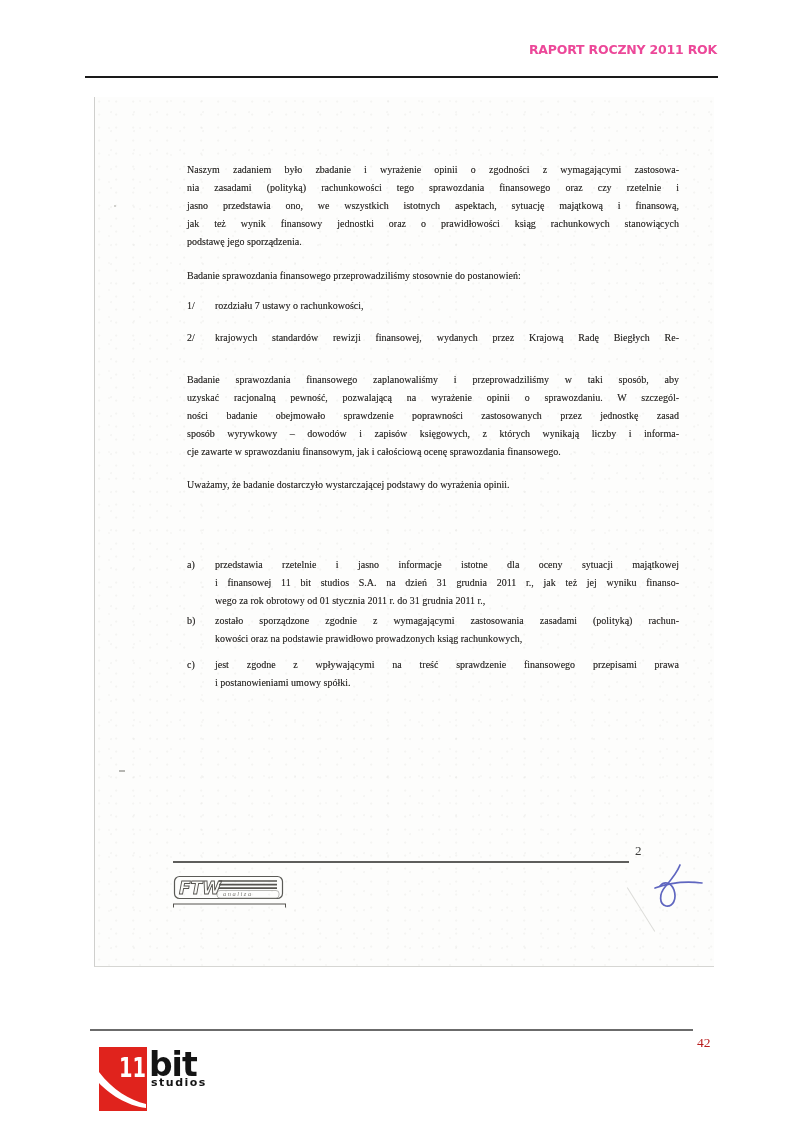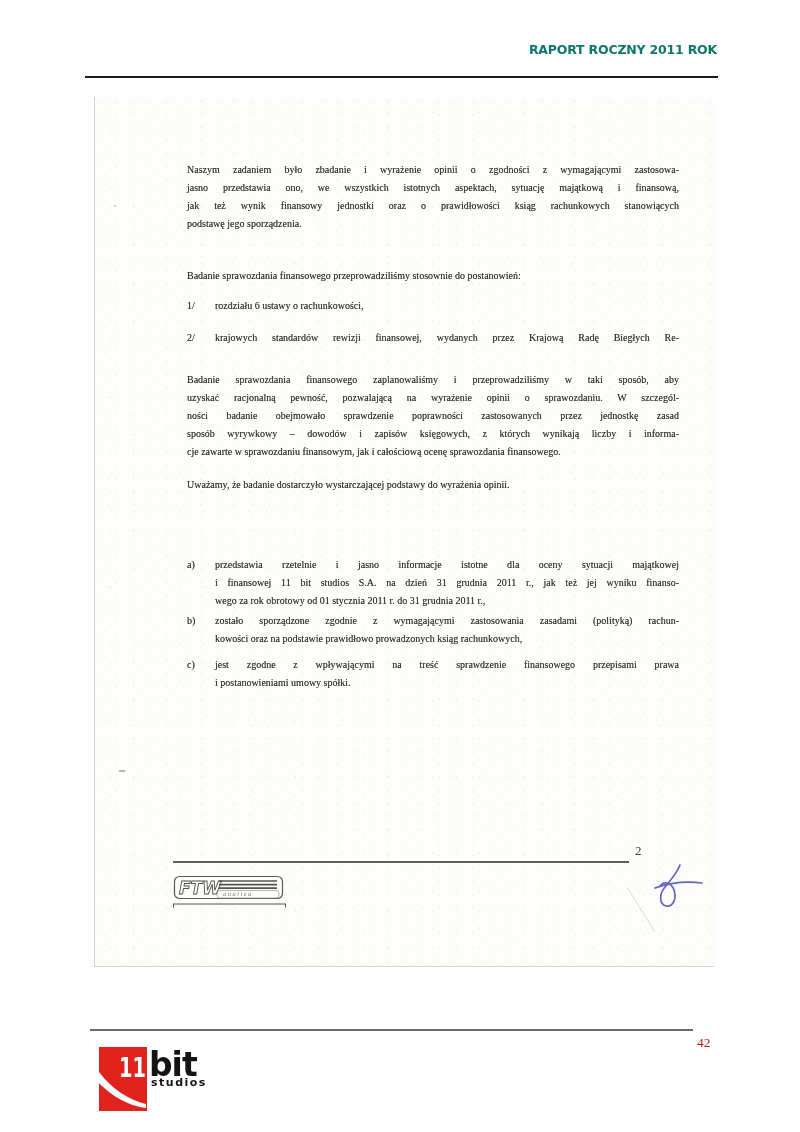--- a/index.html
+++ b/index.html
@@ -5,21 +5,21 @@
   html,body{margin:0;padding:0;}
   body{
     width:800px;height:1132px;position:relative;background:#ffffff;
     font-family:"Liberation Serif", serif;overflow:hidden;
   }
 
   
   .hdr{
     position:absolute;top:42px;right:83px;text-align:right;
     font-family:"DejaVu Sans", sans-serif;font-weight:bold;
-    font-size:12.5px;line-height:16px;color:#0f766e;letter-spacing:-0.2px;
+    font-size:12.5px;line-height:16px;color:#ec4899;letter-spacing:-0.2px;
   }
   .hdr-rule{
     position:absolute;left:85px;top:76px;width:633px;height:2px;background:#1a1a1a;
   }
 
   
   .scan{
     position:absolute;left:94px;top:97px;width:619px;height:869px;
     background-color:#fdfdfc;
     background-image:
@@ -76,31 +76,32 @@
 
 <div class="hdr">
   <div>RAPORT ROCZNY 2011 ROK</div>
 </div>
 <div class="hdr-rule"></div>
 
 <div class="scan">
 
   <div class="block" style="top:64px">
       <div class="tline j">Naszym zadaniem było zbadanie i wyrażenie opinii o zgodności z wymagającymi zastosowa-</div>
+      <div class="tline j">nia zasadami (polityką) rachunkowości tego sprawozdania finansowego oraz czy rzetelnie i</div>
       <div class="tline j">jasno przedstawia ono, we wszystkich istotnych aspektach, sytuację majątkową i finansową,</div>
       <div class="tline j">jak też wynik finansowy jednostki oraz o prawidłowości ksiąg rachunkowych stanowiących</div>
       <div class="tline">podstawę jego sporządzenia.</div>
     </div>
 
   <div class="block single" style="top:170px">Badanie sprawozdania finansowego przeprowadziliśmy stosownie do postanowień:</div>
 
   <div class="block litem" style="top:200px">
     <span class="marker">1/</span>
     <div class="ltext">
-        <div class="tline">rozdziału 6 ustawy o rachunkowości,</div>
+        <div class="tline">rozdziału 7 ustawy o rachunkowości,</div>
       </div>
   </div>
 
   <div class="block litem" style="top:232px">
     <span class="marker">2/</span>
     <div class="ltext">
         <div class="tline j">krajowych standardów rewizji finansowej, wydanych przez Krajową Radę Biegłych Re-</div>
       </div>
   </div>
 

